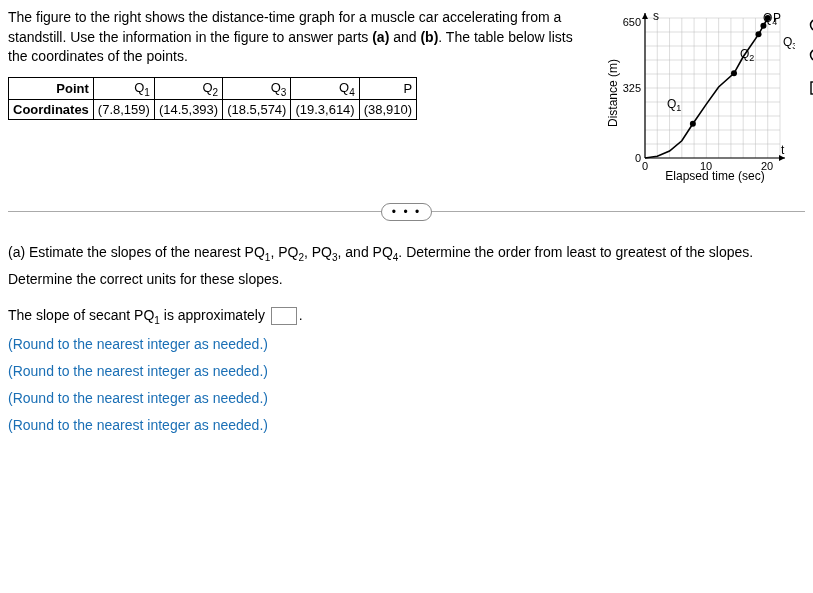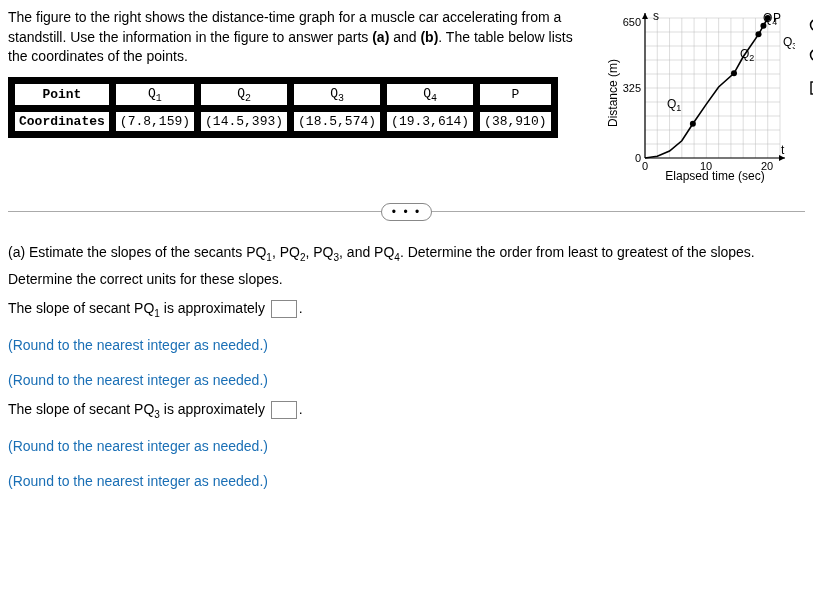--- a/index.html
+++ b/index.html
@@ -18,26 +18,25 @@
       gap: 20px;
     }
     .left-content { flex: 1; }
     .intro-text { line-height: 1.4; margin-bottom: 10px; }
     .intro-text .bold { font-weight: bold; }
     .data-table {
       border-collapse: collapse;
       margin-top: 6px;
     }
     .data-table td, .data-table th {
-      border: 7px solid #000000;
+      border: 1px solid #000000;
       padding: 2px 4px;
       font-size: 13px;
-      text-align: center;
+      text-align: right;
       font-weight: normal;
-      font-family: Liberation Mono, monospace;
     }
     .data-table .bold-cell { font-weight: bold; }
     sub { font-size: 10px; vertical-align: sub; }
     .chart-area {
       width: 200px;
       position: relative;
     }
     .chart-svg { display: block; }
     .tool-icons {
       position: absolute;
@@ -68,28 +67,28 @@
       position:absolute;
       background: #fff;
       border: 1px solid #888;
       border-radius: 10px;
       padding: 1px 10px;
       font-size: 12px;
       letter-spacing: 2px;
       cursor: pointer;
     }
     .question-block { line-height: 1.8; }
-    .answer-line { margin-top: 4px; }
+    .answer-line { margin-top: 11px; }
     .answer-input {
       width: 26px; height: 18px;
       border: 1px solid #888;
       vertical-align: middle;
       margin: 0 2px;
     }
-    .hint-text { color: #1a6fb5; margin-top:10px; }
+    .hint-text { color: #1a6fb5; margin-top:2px; }
   </style>
 </head>
 <body>
 
 <div class="top-section">
   <div class="left-content">
     <p class="intro-text">
       <span>The figure to the right shows the distance-time graph for a muscle car accelerating from a standstill. Use the information in the figure to answer parts </span><span class="bold">(a)</span><span> and </span><span class="bold">(b)</span><span>. The table below lists the coordinates of the points.</span>
     </p>
 
@@ -204,29 +203,26 @@
   </div>
 </div>
 
 <div class="divider-row">
   <hr>
   <div class="dots-pill">• • •</div>
 </div>
 
 <div class="question-block">
   <p>
-    <span class="bold">(a)</span><span> Estimate the slopes of the secants PQ</span><sub>1</sub><span>, PQ</span><sub>2</sub><span>, PQ</span><sub>3</sub><span>, and PQ</span><sub>4</sub><span>. Determine the order from least to greatest of the slopes. Determine the correct units for these slopes.</span>
+    <span class="bold">(a)</span><span> Estimate the slopes of the nearest PQ</span><sub>1</sub><span>, PQ</span><sub>2</sub><span>, PQ</span><sub>3</sub><span>, and PQ</span><sub>4</sub><span>. Determine the order from least to greatest of the slopes. Determine the correct units for these slopes.</span>
   </p>
 
   <div class="answer-line">
     <span>The slope of secant PQ</span><sub>1</sub><span> is approximately </span><input class="answer-input" style=""><span>.</span>
   </div>
   <div class="hint-text">(Round to the nearest integer as needed.)</div>
 
   <div class="hint-text">(Round to the nearest integer as needed.)</div>
 
-  <div class="answer-line">
-    <span>The slope of secant PQ</span><sub>3</sub><span> is approximately </span><input class="answer-input" style=""><span>.</span>
-  </div>
   <div class="hint-text">(Round to the nearest integer as needed.)</div>
 
   <div class="hint-text">(Round to the nearest integer as needed.)</div>
 </div>
 
 </body></html>

